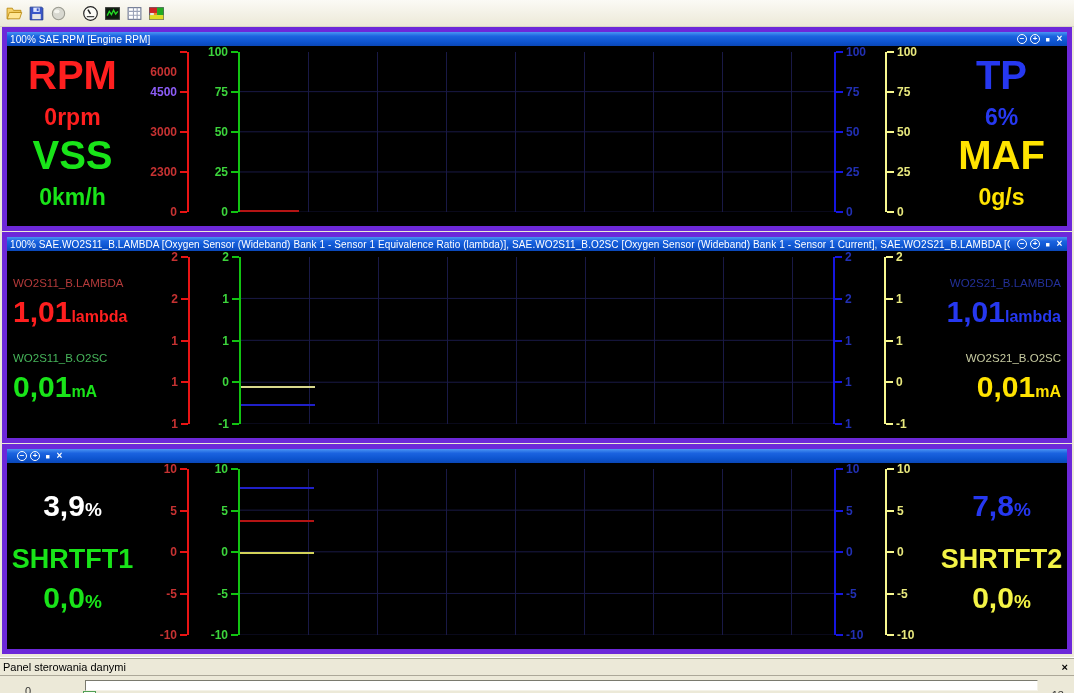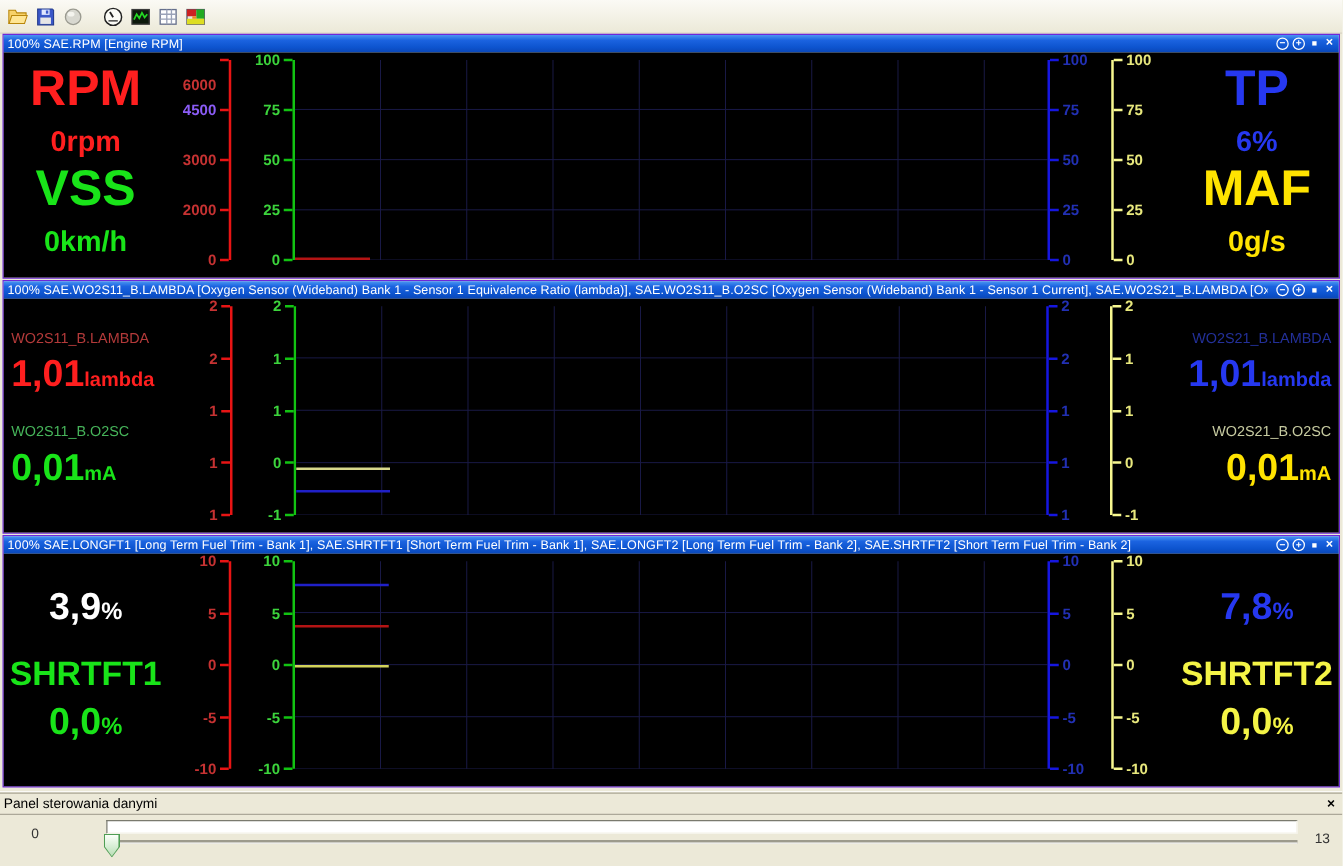--- a/index.html
+++ b/index.html
@@ -6,21 +6,21 @@
   #app{position:relative;width:1074px;height:693px;background:#ece9d8;
        font-family:"Liberation Sans",sans-serif;overflow:hidden;}
 
   
   .toolbar{height:26px;display:flex;align-items:center;padding-left:3px;
            background:linear-gradient(#fbfaf5,#ece9d8);border-bottom:1px solid #d8d4c4;}
   .ticon{width:22px;height:22px;display:flex;align-items:center;justify-content:center;}
   .tsep{width:10px;height:22px;}
 
   
-  .panel{margin:0 2px 1px 2px;border:1px solid #6d28d9;}
+  .panel{margin:0 2px 1px 2px;border:5px solid #6d28d9;}
   .titlebar{height:14px;display:flex;align-items:center;justify-content:space-between;
             padding:0 3px;color:#fff;font-size:10px;
             background:linear-gradient(180deg,#4a95f2 0%,#1b63e0 30%,#0d54cf 70%,#0a47b8 100%);}
   .title{white-space:nowrap;overflow:hidden;letter-spacing:.1px;}
   .controls{display:flex;align-items:center;flex:none;margin-left:4px;}
   .wbtn{display:inline-flex;align-items:center;justify-content:center;color:#fff;
         font-weight:bold;margin-left:3px;cursor:default;line-height:1;}
   .wbtn.circle{border:1px solid #fff;border-radius:50%;width:8px;height:8px;font-size:8px;}
   .wbtn.sq{font-size:7px;width:9px;height:9px;}
   .wbtn.x{font-size:10px;width:9px;height:10px;}
@@ -160,21 +160,21 @@
           </div>
           <div class="axis left">
             <div class="axline" style="background: rgb(232, 20, 20);"></div>
             <div class="dash" style="top: 0%; background: rgb(232, 20, 20);"></div>
             <span class="ticklab" style="top: 0%; color: rgb(198, 50, 50); margin-top: 20px;">6000</span>
             <div class="dash" style="top: 25%; background: rgb(232, 20, 20);"></div>
             <span class="ticklab" style="top: 25%; color: #8b5cf6;">4500</span>
             <div class="dash" style="top: 50%; background: rgb(232, 20, 20);"></div>
             <span class="ticklab" style="top: 50%; color: rgb(198, 50, 50);">3000</span>
             <div class="dash" style="top: 75%; background: rgb(232, 20, 20);"></div>
-            <span class="ticklab" style="top: 75%; color: rgb(198, 50, 50);">2000</span>
+            <span class="ticklab" style="top: 75%; color: rgb(198, 50, 50);">2300</span>
             <div class="dash" style="top: 100%; background: rgb(232, 20, 20);"></div>
             <span class="ticklab" style="top: 100%; color: rgb(198, 50, 50);">0</span>
           </div>
           <div class="axis left">
             <div class="axline" style="background: rgb(18, 195, 18);"></div>
             <div class="dash" style="top: 0%; background: rgb(18, 195, 18);"></div>
             <span class="ticklab" style="top: 0%; color: rgb(60, 212, 60);">100</span>
             <div class="dash" style="top: 25%; background: rgb(18, 195, 18);"></div>
             <span class="ticklab" style="top: 25%; color: rgb(60, 212, 60);">75</span>
             <div class="dash" style="top: 50%; background: rgb(18, 195, 18);"></div>
@@ -309,21 +309,20 @@
             </div>
             <div class="param">
               <div class="pname" style="color: rgb(198, 202, 160);">WO2S21_B.O2SC</div>
               <div class="pvalue" style="color: rgb(255, 227, 0);"><span class="vnum">0,01</span><span class="vunit">mA</span></div>
             </div>
           </div>
         </div>
       </div>
       <div class="panel">
         <div class="titlebar">
-          <div class="title">100% SAE.LONGFT1 [Long Term Fuel Trim - Bank 1], SAE.SHRTFT1 [Short Term Fuel Trim - Bank 1], SAE.LONGFT2 [Long Term Fuel Trim - Bank 2], SAE.SHRTFT2 [Short Term Fuel Trim - Bank 2]</div>
           <div class="controls">
             <span class="wbtn circle">−</span>
             <span class="wbtn circle">+</span>
             <span class="wbtn sq">■</span>
             <span class="wbtn x">×</span>
           </div>
         </div>
         <div class="chart p3" style="height: 186px;">
           <div class="textcol">
             <div class="param">

